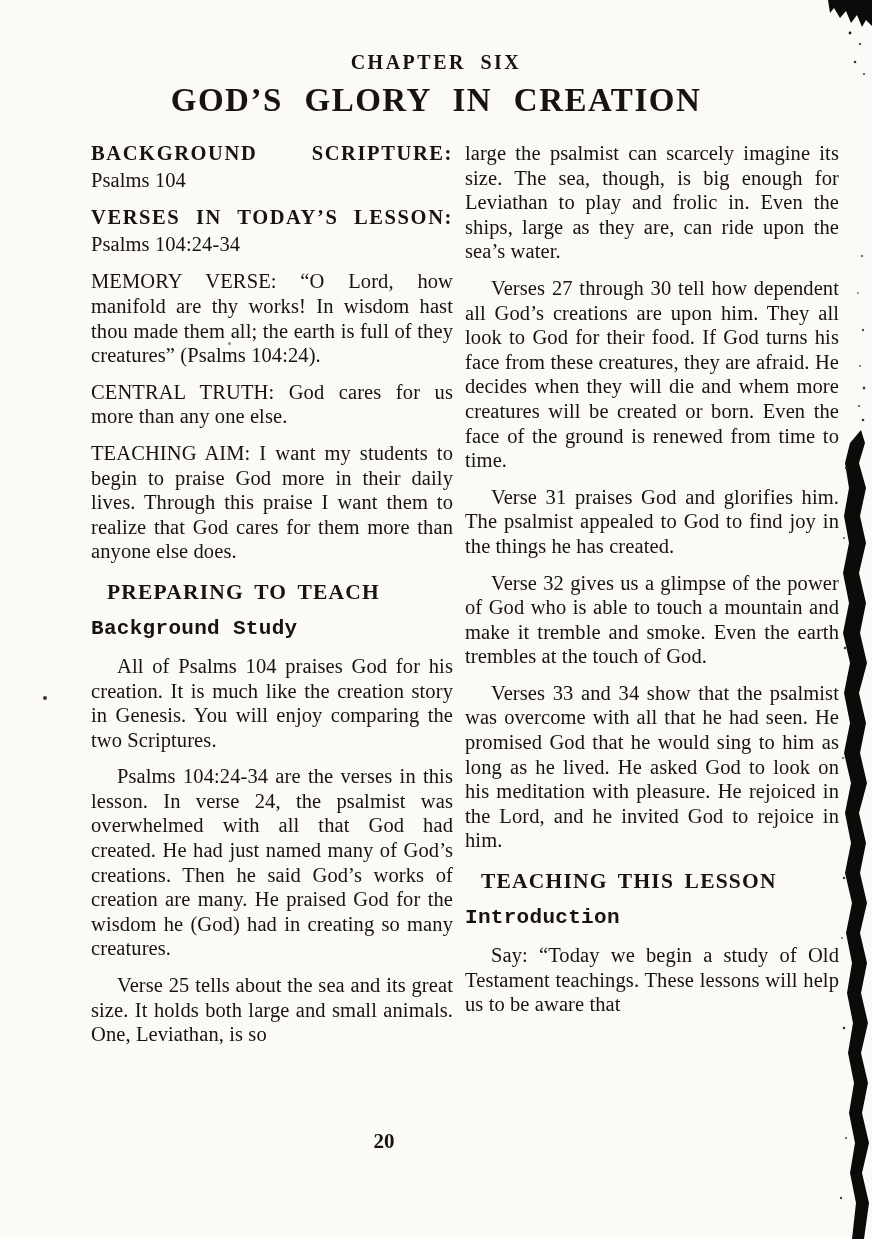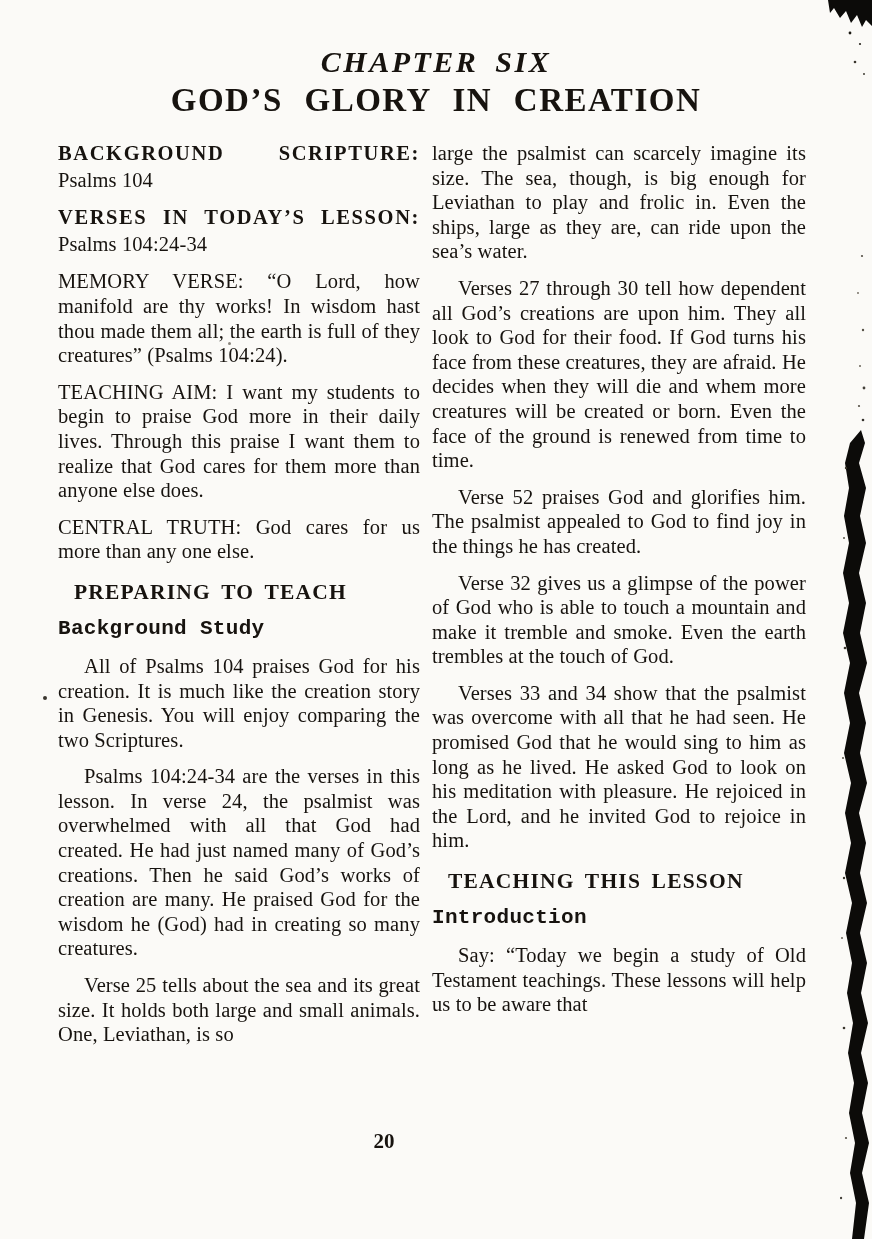--- a/index.html
+++ b/index.html
@@ -11,36 +11,36 @@
   .page {
     position: relative;
     width: 872px; height: 1239px;
     background: #fbfaf7;
     color: #17130f;
     overflow: hidden;
   }
   
   .header { text-align: center; padding-top: 49px; }
   .chapter {
-    font-size: 30px; font-weight: bold;
+    font-size: 20px; font-weight: bold;
     letter-spacing: 2.5px; word-spacing: 7px;
     line-height: 26px;
-    font-style: italic;
   }
   .title {
     margin: 7px 0 12px 0;
     font-size: 33px; font-weight: bold;
     letter-spacing: 1.5px; word-spacing: 12px;
     line-height: 36px;
   }
   
   .columns {
     display: flex;
     margin: 23px 0 0 58px;
     gap: 12px;
+    justify-content: center;
   }
   .col { font-size: 20.5px; line-height: 24.6px; letter-spacing: 0.1px; }
   .col.left  { width: 362px; }
   .col.right { width: 374px; }
 
   .col p { margin: 0 0 12px 0; text-align: justify; }
   .lblline {
     margin-bottom: 2px !important;
     text-align: justify;
     text-align-last: justify;
@@ -100,37 +100,37 @@
 
     <section class="col left">
       <p class="lblline"><b>BACKGROUND SCRIPTURE:</b></p>
       <p class="val">Psalms 104</p>
 
       <p class="lblline"><b>VERSES IN TODAY’S LESSON:</b></p>
       <p class="val">Psalms 104:24-34</p>
 
       <p><b class="plabel">MEMORY VERSE:</b> <span>“O Lord, how manifold are thy works! In wisdom hast thou made them all; the earth is full of they creatures” (Psalms 104:24).</span></p>
 
+      <p><b class="plabel">CENTRAL TRUTH:</b> <span>God cares for us more than any one else.</span></p>
+
       <p><b class="plabel">TEACHING AIM:</b> <span>I want my students to begin to praise God more in their daily lives. Through this praise I want them to realize that God cares for them more than anyone else does.</span></p>
-
-      <p><b class="plabel">CENTRAL TRUTH:</b> <span>God cares for us more than any one else.</span></p>
 
 
       <h2 class="sect">PREPARING TO TEACH</h2>
       <h3 class="sub">Background Study</h3>
 
       <p class="indent">All of Psalms 104 praises God for his creation. It is much like the creation story in Genesis. You will enjoy comparing the two Scriptures.</p>
       <p class="indent">Psalms 104:24-34 are the verses in this lesson. In verse 24, the psalmist was overwhelmed with all that God had created. He had just named many of God’s creations. Then he said God’s works of creation are many. He praised God for the wisdom he (God) had in creating so many creatures.</p>
       <p class="indent">Verse 25 tells about the sea and its great size. It holds both large and small animals. One, Leviathan, is so</p>
     </section>
 
     <section class="col right">
       <p>large the psalmist can scarcely imagine its size. The sea, though, is big enough for Leviathan to play and frolic in. Even the ships, large as they are, can ride upon the sea’s water.</p>
       <p class="indent">Verses 27 through 30 tell how dependent all God’s creations are upon him. They all look to God for their food. If God turns his face from these creatures, they are afraid. He decides when they will die and whem more creatures will be created or born. Even the face of the ground is renewed from time to time.</p>
-      <p class="indent">Verse 52 praises God and glorifies him. The psalmist appealed to God to find joy in the things he has created.</p>
+      <p class="indent">Verse 31 praises God and glorifies him. The psalmist appealed to God to find joy in the things he has created.</p>
       <p class="indent">Verse 32 gives us a glimpse of the power of God who is able to touch a mountain and make it tremble and smoke. Even the earth trembles at the touch of God.</p>
       <p class="indent">Verses 33 and 34 show that the psalmist was overcome with all that he had seen. He promised God that he would sing to him as long as he lived. He asked God to look on his meditation with pleasure. He rejoiced in the Lord, and he invited God to rejoice in him.</p>
 
       <h2 class="sect">TEACHING THIS LESSON</h2>
       <h3 class="sub">Introduction</h3>
 
       <p class="indent">Say: “Today we begin a study of Old Testament teachings. These lessons will help us to be aware that</p>
     </section>
 
   </div>

